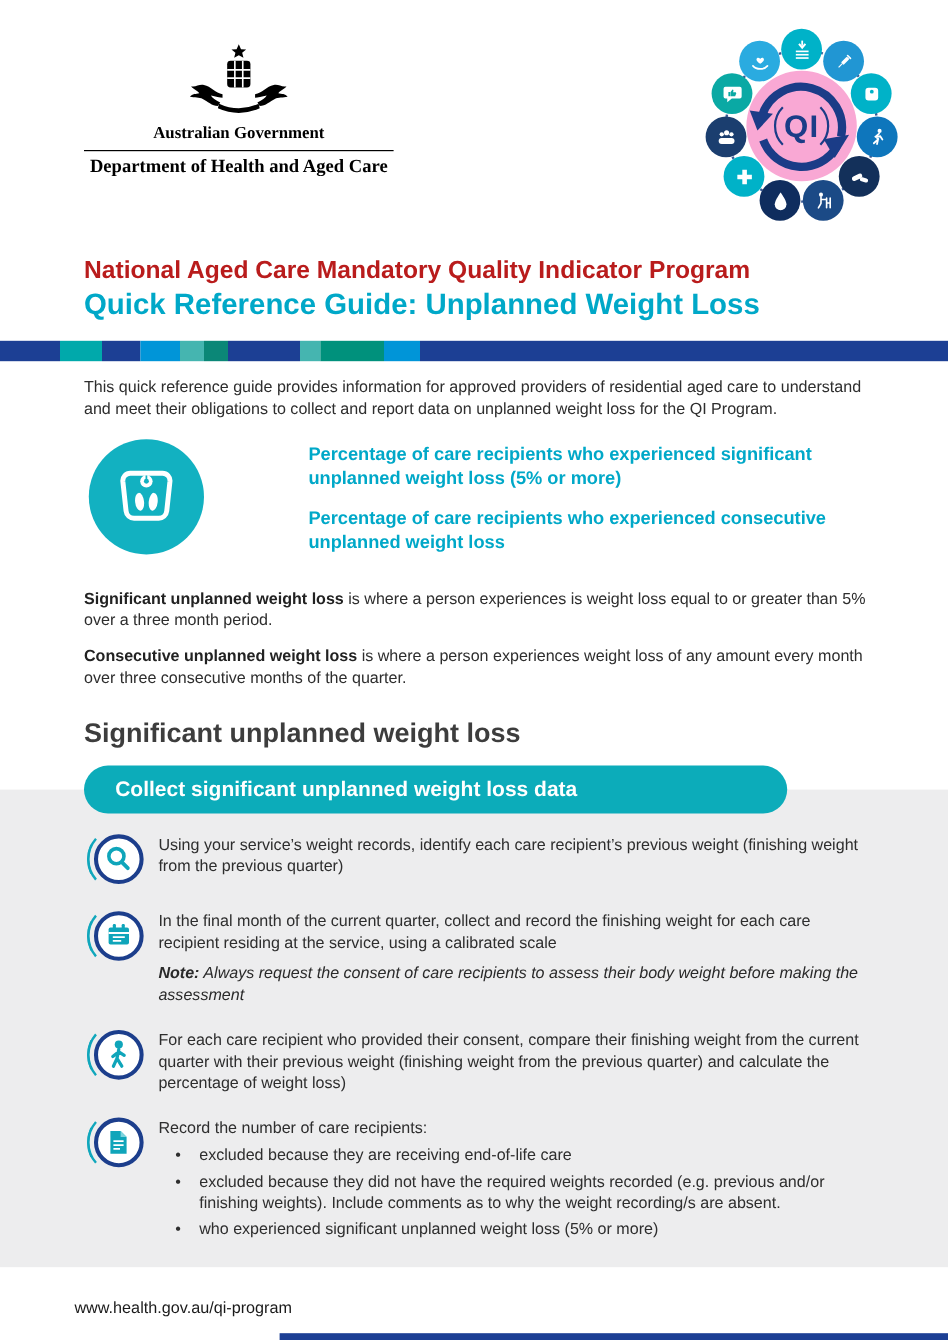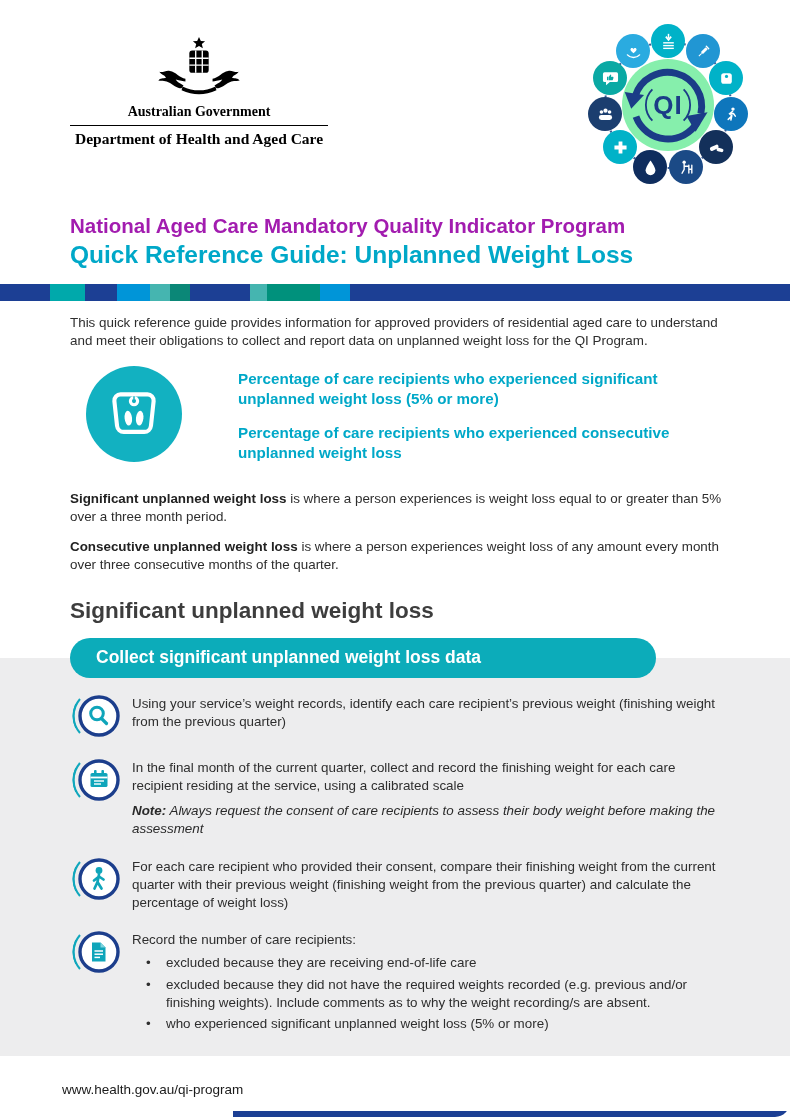--- a/index.html
+++ b/index.html
@@ -1,44 +1,44 @@
 <!DOCTYPE html>
 <html><head>
 <meta charset="utf-8">
 <style>
   html,body{margin:0;padding:0;background:#fff;}
   .page{width:790px;height:1117px;position:relative;overflow:hidden;background:#fff;
-        font-family:"Liberation Sans",sans-serif;color:#2e2e2e;border-radius:15px;}
+        font-family:"Liberation Sans",sans-serif;color:#2e2e2e;}
   
   .header{display:flex;justify-content:space-between;align-items:flex-start;padding:20px 32px 0 70px;}
   .crest{width:258px;text-align:center;padding-top:16px;}
   .crest svg{display:block;margin:0 auto 6px;}
   .crest-l1{font-family:"Liberation Serif",serif;font-weight:bold;font-size:14px;color:#000;}
   .crest-div{border-top:1.7px solid #000;margin:5px 0 4px;}
   .crest-l2{font-family:"Liberation Serif",serif;font-weight:bold;font-size:15.5px;color:#000000;white-space:nowrap;}
   
   .qi{position:relative;width:180px;height:170px;}
   .dotring{position:absolute;left:26px;top:21px;width:124px;height:124px;border:2px dotted #3a5a95;border-radius:50%;}
-  .qi-center{position:absolute;left:44px;top:39px;width:92px;height:92px;background:#86efac;border-radius:50%;
+  .qi-center{position:absolute;left:44px;top:39px;width:92px;height:92px;background:#f9a8d4;border-radius:50%;
              display:flex;align-items:center;justify-content:center;}
   .qi-center svg{position:absolute;left:0;top:0;width:92px;height:92px;}
   .qi-label{position:relative;font-weight:bold;font-size:26px;color:#1b3c87;letter-spacing:1px;}
   .sat{position:absolute;width:34px;height:34px;border-radius:50%;background:var(--c);color:var(--c);
        display:flex;align-items:center;justify-content:center;}
   .sat svg{width:17px;height:17px;fill:#fff;}
   
   .titles{padding:24px 60px 0 70px;}
-  .program{font-size:20.5px;color:#a21caf;font-weight:bold;margin:0 0 3px;}
+  .program{font-size:20.5px;color:#b91c1c;font-weight:bold;margin:0 0 3px;}
   .guide{font-size:24.5px;color:#00a8c8;font-weight:bold;margin:0 0 15px;}
   .stripe{display:flex;height:17px;width:100%;}
   .stripe span{height:100%;}
   
   .content{padding:0 66px 0 70px;}
   p.body{font-size:13.4px;line-height:1.34;margin:13px 0;}
-  .feature{display:flex;margin:16px 16px 2px;}
+  .feature{display:flex;margin:16px 4px 2px;gap:31px;}
   .scale-circle{width:96px;height:96px;border-radius:50%;background:#12b1c1;flex:none;
                 display:flex;align-items:center;justify-content:center;}
   .ind{margin-left:56px;padding-top:3px;}
   .ind p{color:#00a8c8;font-weight:bold;font-size:15.2px;line-height:1.3;margin:0 0 15px;}
   p.def{font-size:13.4px;line-height:1.34;margin:12px 0;}
   p.def b{color:#222;}
   .sec{font-size:22.5px;color:#3d3d3d;margin:24px 0 0;font-weight:bold;}
   
   .gray{background:#ededee;margin-top:34px;padding:0 0 16px;position:relative;}
   .pill{position:relative;top:-20px;margin:0 0 -8px 70px;width:586px;height:40px;background:#0cacba;

